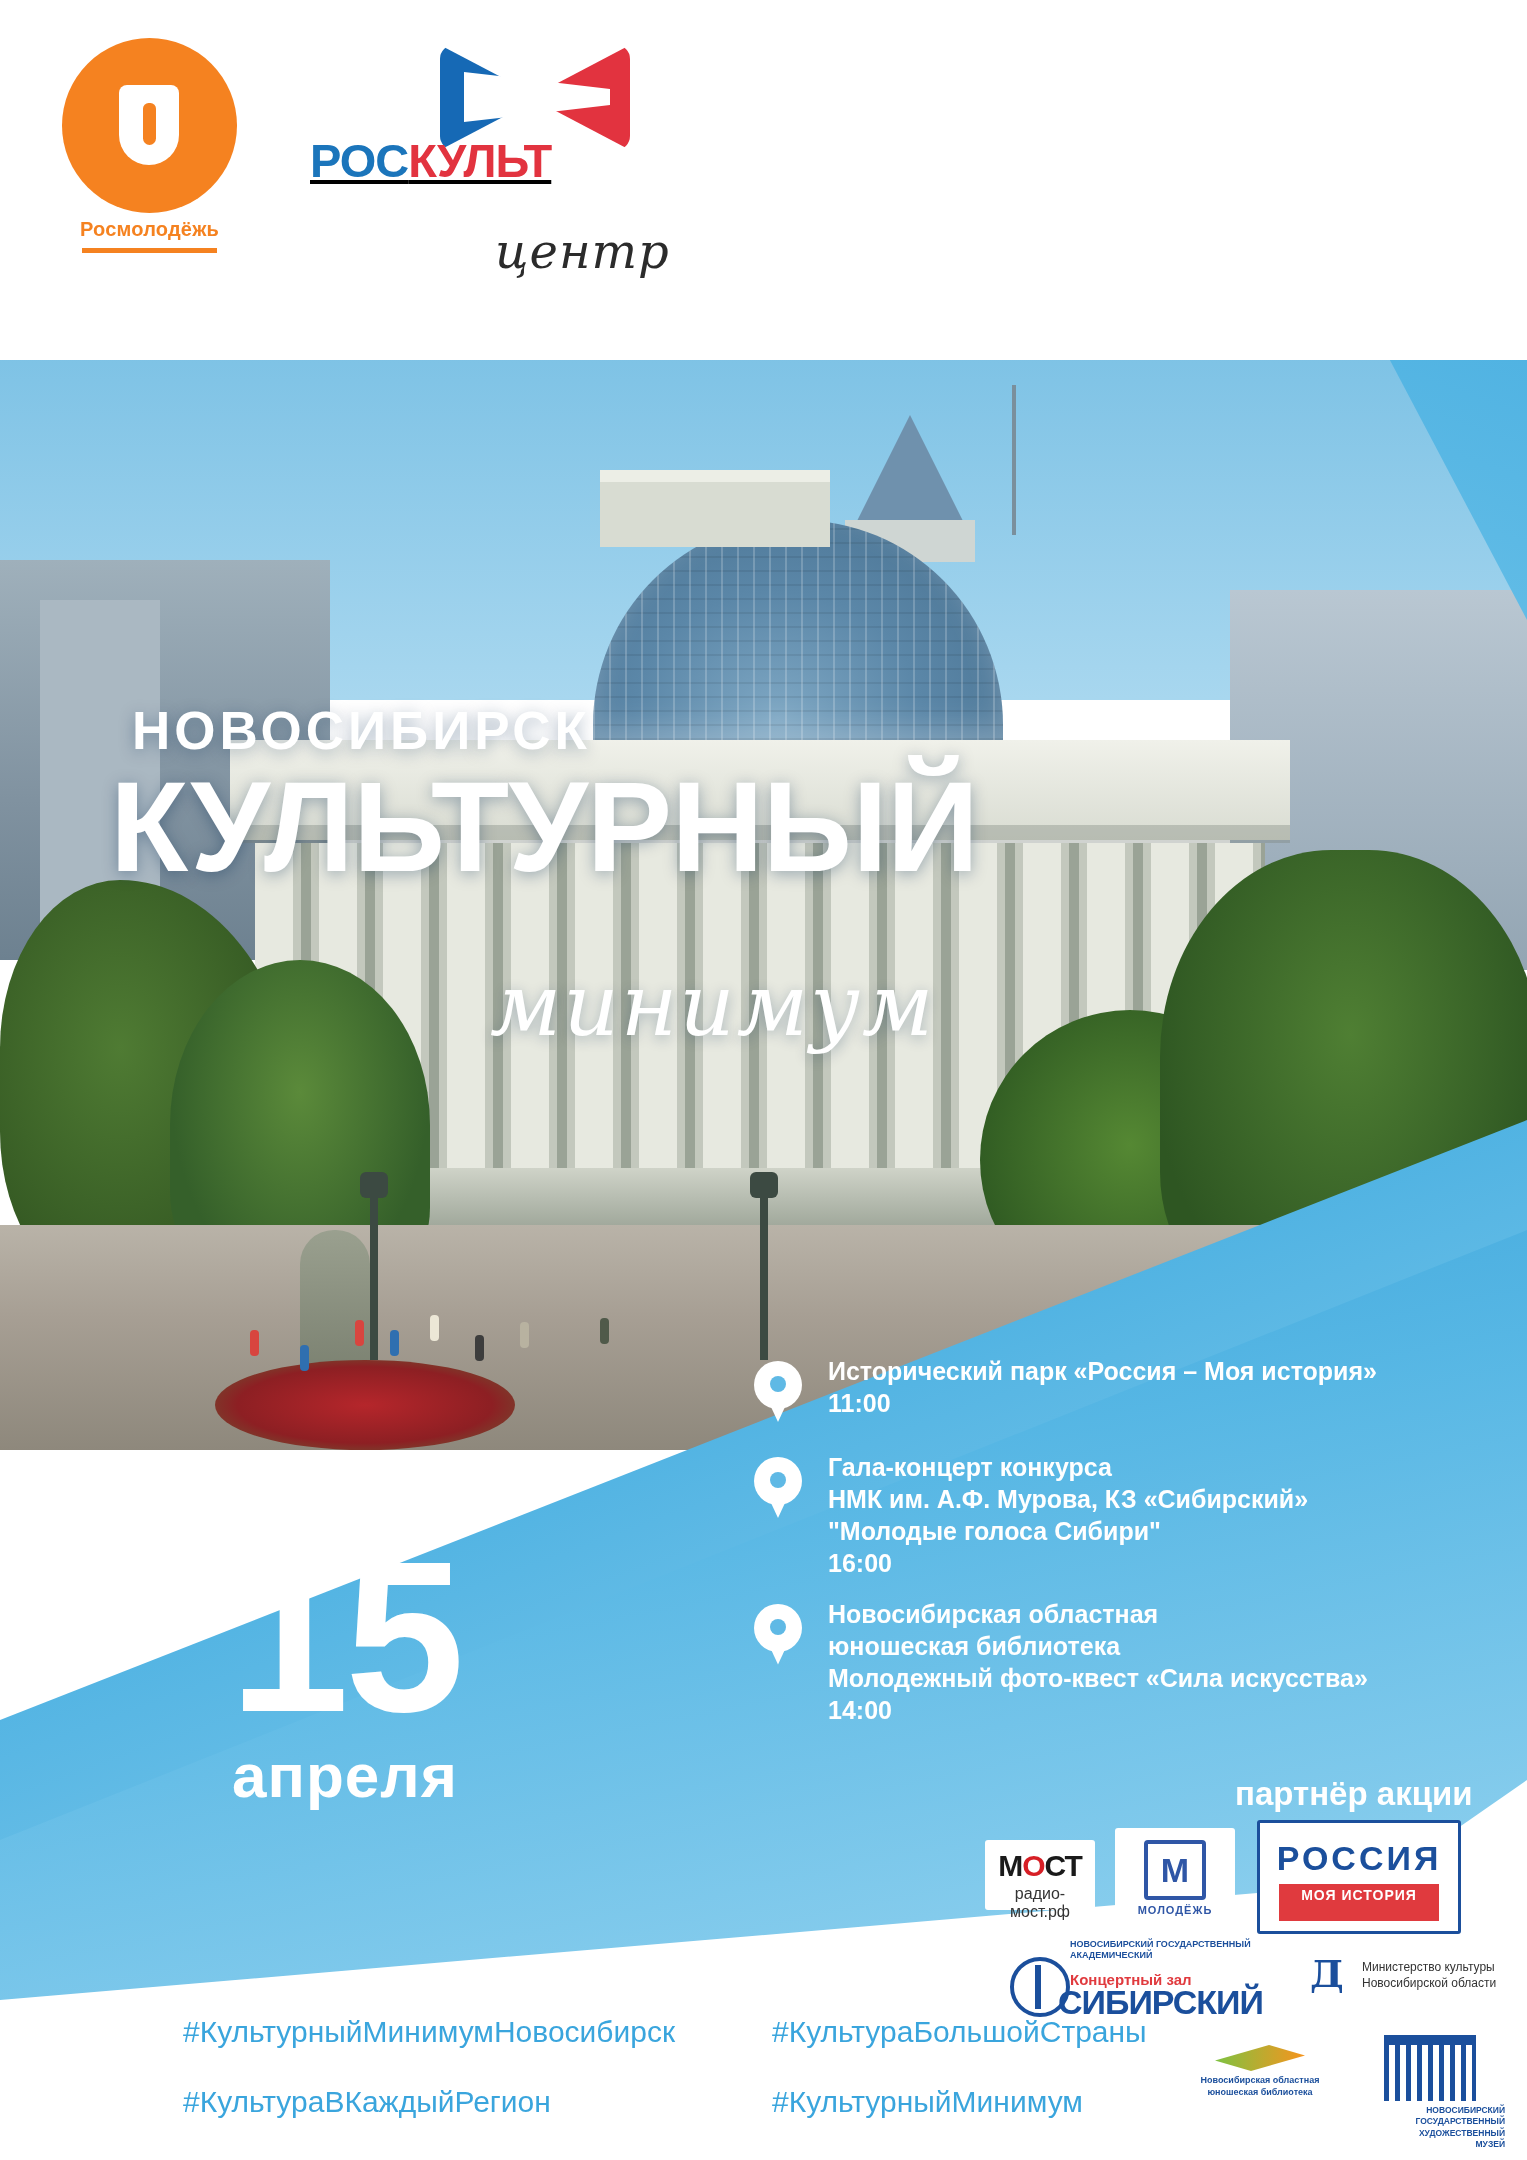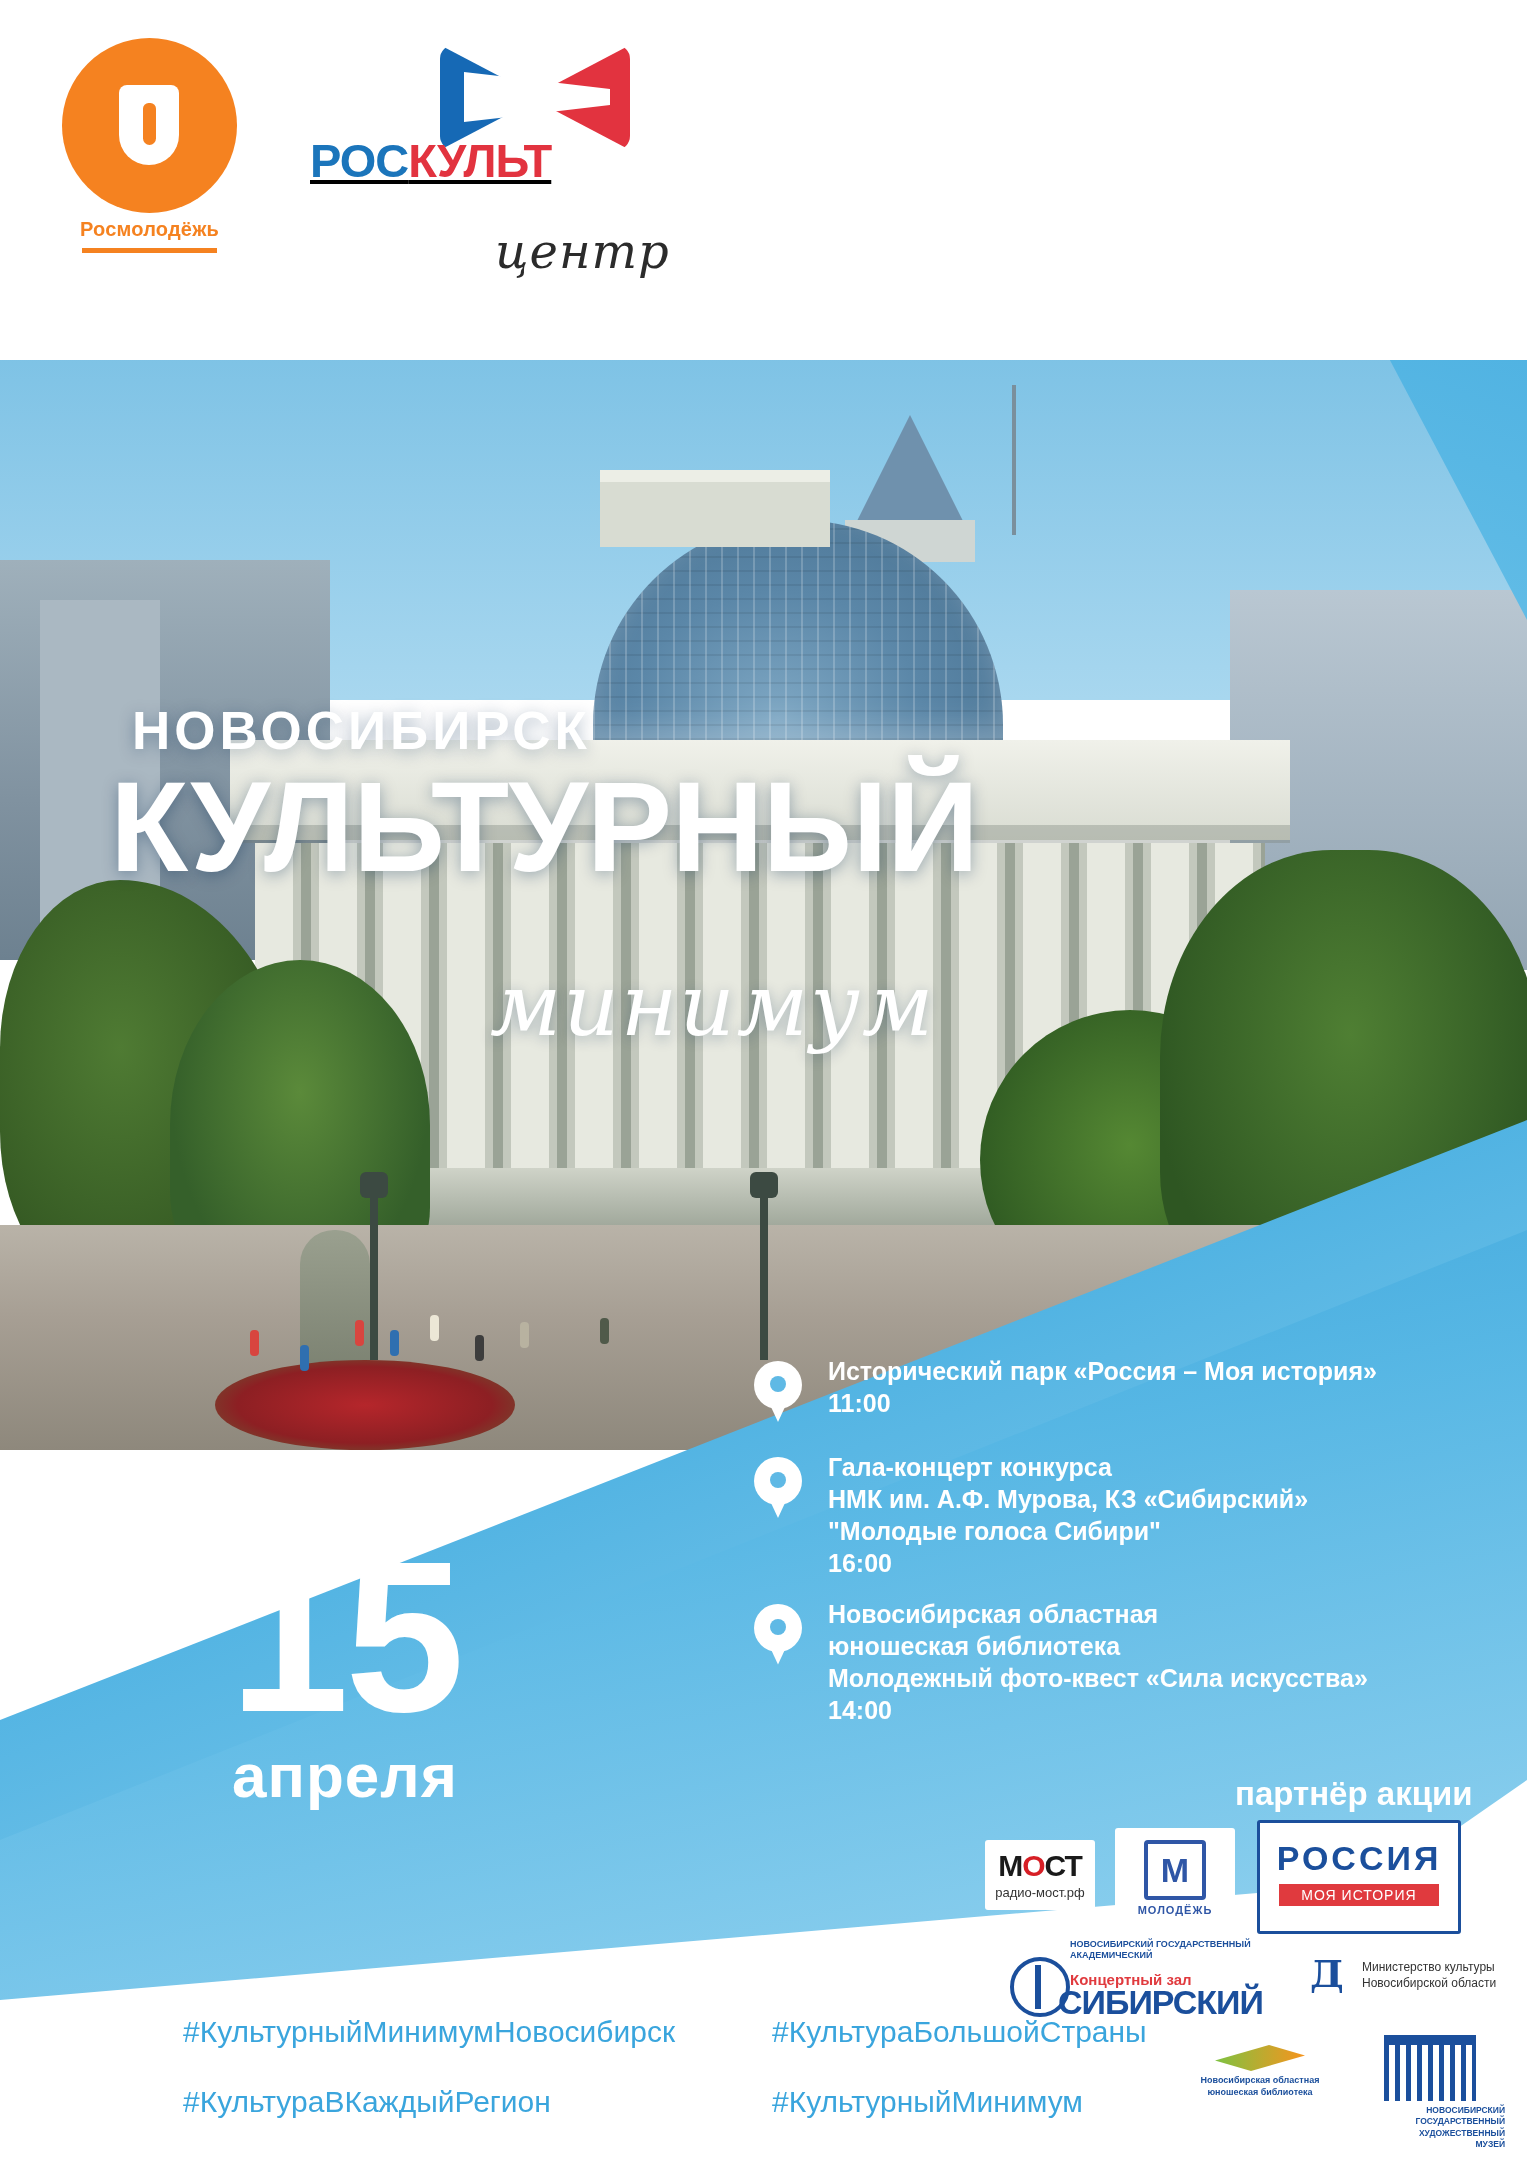--- a/index.html
+++ b/index.html
@@ -492,21 +492,21 @@
     width: 110px; height: 70px;
     background: #ffffff;
     border-radius: 3px;
     text-align: center;
   }
   .logo-most .m1 {
     font-size: 30px; font-weight: bold; color: #1a1a1a;
     letter-spacing: -1px; margin-top: 9px;
   }
   .logo-most .m1 i { color: #d61f26; font-style: normal; }
-  .logo-most .m2 { font-size: 13px; color: #333; margin-top: 2px; }
+  .logo-most .m2 { font-size: 16px; color: #333; margin-top: 2px; }
   .logo-mol {
     position: absolute;
     left: 130px; top: 8px;
     width: 120px; height: 95px;
     background: #ffffff;
     border-radius: 3px;
     text-align: center;
   }
   .logo-mol .box {
     margin: 12px auto 0;
@@ -528,23 +528,23 @@
     background: #ffffff;
     border: 3px solid #1b4f9c;
     border-radius: 3px;
     text-align: center;
   }
   .logo-rmi .r1 {
     font-size: 34px; font-weight: bold; color: #1b4f9c;
     letter-spacing: 3px; margin-top: 16px;
   }
   .logo-rmi .bar {
-    width: 160px; height: 22px; background: #e03a3e;
+    width: 160px; height: 37px; background: #e03a3e;
     margin: 6px auto 11px; color: #fff; font-size: 14px;
-    font-weight: normal; line-height: 22px; letter-spacing: 1px;
+    font-weight: bold; line-height: 22px; letter-spacing: 1px;
   }
   .partner-row2 {
     position: absolute;
     left: 1010px; top: 1935px;
     width: 480px; height: 95px;
     z-index: 55;
   }
   .logo-sib {
     position: absolute;
     left: 0; top: 0;

